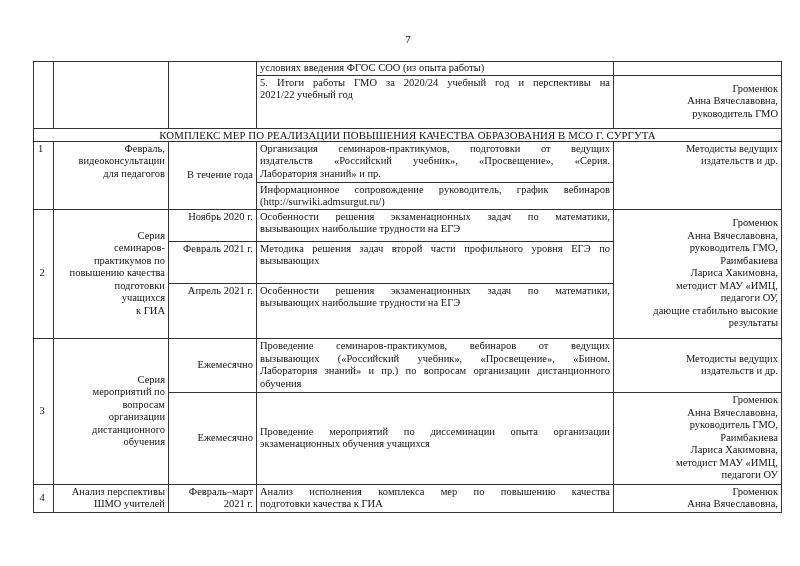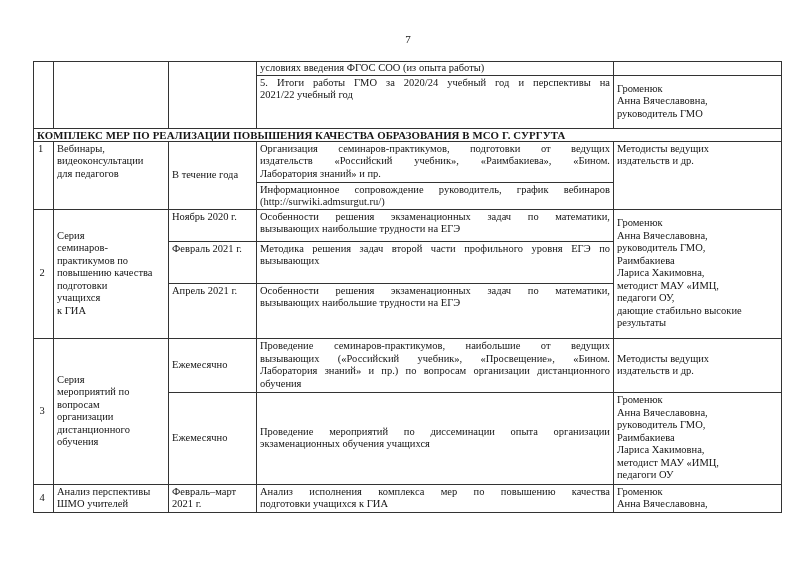--- a/index.html
+++ b/index.html
@@ -6,24 +6,24 @@
   body { width: 800px; height: 566px; position: relative; overflow: hidden;
          font-family: "Liberation Serif", "DejaVu Serif", serif; color: #151515; }
   .page-number { position: absolute; left: 402px; top: 33px; width: 12px; text-align: center;
                  font-size: 11px; line-height: 13px; }
   table.plan { position: absolute; left: 33px; top: 61px; width: 748px;
                border-collapse: collapse; table-layout: fixed;
                font-size: 10.5px; line-height: 12.5px; border: 1.5px solid #222; }
   table.plan td { border: 1px solid #333; padding: 0 3px; overflow: hidden; vertical-align: top; }
   .c-num { text-align: left; padding-left: 4px !important; }
   .c-num.mid { text-align: center; padding-left: 0 !important; vertical-align: middle; }
-  .c-center { text-align: left; white-space: pre-line; }
+  .c-center { text-align: right; white-space: pre-line; }
   .v-mid { vertical-align: middle !important; }
   .pt1 { padding-top: 1px !important; }
-  .section-title { text-align: left; font-weight: bold; font-size: 10.8px; line-height: 12px;
+  .section-title { text-align: center; font-weight: normal; font-size: 10.8px; line-height: 12px;
                    letter-spacing: 0.1px; white-space: nowrap; margin-top: 14px; }
   .jl { display: block; text-align: justify; text-align-last: justify; }
   .ll { display: block; text-align: left; }
 </style>
 </head>
 <body>
 
 <div class="page-number">7</div>
 
 <table class="plan">
@@ -54,27 +54,27 @@
 Анна Вячеславовна,
 руководитель ГМО</td>
   </tr>
 
   <tr style="height:13px">
     <td colspan="5" class="section-title v-mid">КОМПЛЕКС МЕР ПО РЕАЛИЗАЦИИ ПОВЫШЕНИЯ КАЧЕСТВА ОБРАЗОВАНИЯ В МСО Г. СУРГУТА</td>
   </tr>
 
   <tr style="height:41px">
     <td rowspan="2" class="c-num pt1">1</td>
-    <td rowspan="2" class="c-center pt1">Вебинары,
+    <td rowspan="2" class="c-center pt1">Февраль,
 видеоконсультации
 для педагогов</td>
     <td rowspan="2" class="c-center v-mid">В течение года</td>
     <td class="pt1">
       <span class="jl">Организация семинаров-практикумов, подготовки от ведущих</span>
-      <span class="jl">издательств «Российский учебник», «Раимбакиева», «Бином.</span>
+      <span class="jl">издательств «Российский учебник», «Просвещение», «Серия.</span>
       <span class="ll">Лаборатория знаний» и пр.</span>
     </td>
     <td rowspan="2" class="c-center pt1">Методисты ведущих
 издательств и др.</td>
   </tr>
   <tr style="height:27px">
     <td class="pt1">
       <span class="jl">Информационное сопровождение руководитель, график вебинаров</span>
       <span class="ll">(http://surwiki.admsurgut.ru/)</span>
     </td>
@@ -122,21 +122,21 @@
   <tr style="height:54px">
     <td rowspan="2" class="c-num mid">3</td>
     <td rowspan="2" class="c-center v-mid">Серия
 мероприятий по
 вопросам
 организации
 дистанционного
 обучения</td>
     <td class="c-center v-mid">Ежемесячно</td>
     <td class="v-mid">
-      <span class="jl">Проведение семинаров-практикумов, наибольшие от ведущих</span>
+      <span class="jl">Проведение семинаров-практикумов, вебинаров от ведущих</span>
       <span class="jl">вызывающих («Российский учебник», «Просвещение», «Бином.</span>
       <span class="jl">Лаборатория знаний» и пр.) по вопросам организации дистанционного</span>
       <span class="ll">обучения</span>
     </td>
     <td class="c-center v-mid">Методисты ведущих
 издательств и др.</td>
   </tr>
   <tr style="height:92px">
     <td class="c-center v-mid">Ежемесячно</td>
     <td class="v-mid">
@@ -153,19 +153,19 @@
   </tr>
 
   <tr style="height:28px">
     <td class="c-num mid">4</td>
     <td class="c-center v-mid">Анализ перспективы
 ШМО учителей</td>
     <td class="c-center v-mid">Февраль–март
 2021 г.</td>
     <td class="v-mid">
       <span class="jl">Анализ исполнения комплекса мер по повышению качества</span>
-      <span class="ll">подготовки учащихся к ГИА</span>
+      <span class="ll">подготовки качества к ГИА</span>
     </td>
     <td class="c-center v-mid">Громенюк
 Анна Вячеславовна,</td>
   </tr>
 </tbody>
   </table>
 
 </body></html>

